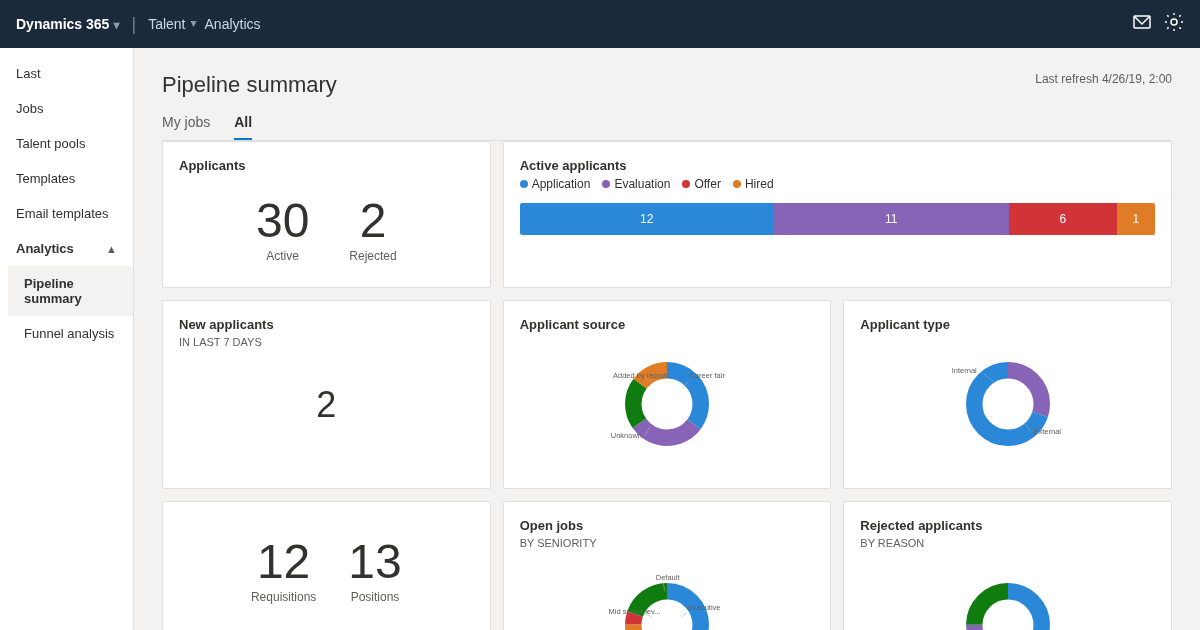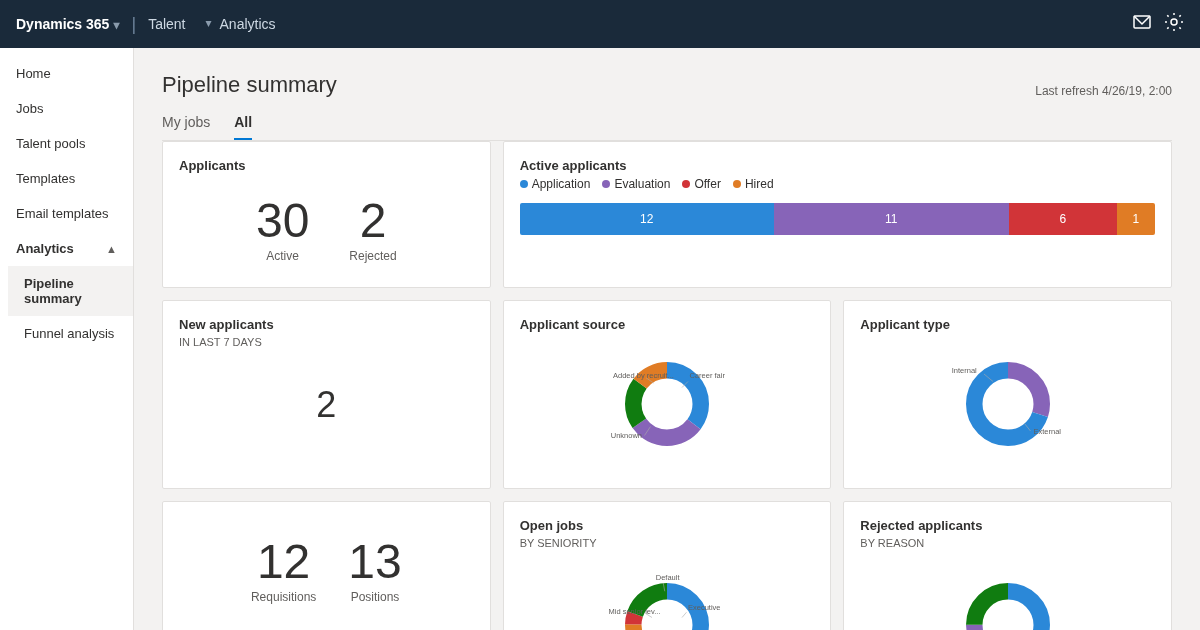--- a/index.html
+++ b/index.html
@@ -25,21 +25,21 @@
     .top-nav-divider {
       color: #6c8299;
       font-size: 18px;
       margin: 0 4px;
     }
     .top-nav-module {
       color: #cdd8e3;
       font-size: 14px;
       display: flex;
       align-items: flex-start;
-      gap: 20px;
+      gap: 5px;
     }
     .top-nav-breadcrumb {
       color: #cdd8e3;
       font-size: 14px;
     }
     .top-nav-icons {
       margin-left: auto;
       display: flex;
       gap: 12px;
       align-items: center;
@@ -99,21 +99,21 @@
       margin-bottom: 16px;
     }
     .page-title {
       font-size: 22px;
       font-weight: 300;
       color: #323130;
     }
     .refresh-info {
       font-size: 12px;
       color: #605e5c;
-      margin-top: 12px;
+      margin-top: 0;
     }
 
     
     .tabs {
       display: flex;
       gap: 24px;
       border-bottom: 1px solid #e1dfdd;
     }
     .tab {
       font-size: 14px;
@@ -272,21 +272,21 @@
           <path d="M10 1v2M10 17v2M1 10h2M17 10h2M3.22 3.22l1.42 1.42M15.36 15.36l1.42 1.42M3.22 16.78l1.42-1.42M15.36 4.64l1.42-1.42"></path>
         </svg>
     </span>
   </div>
 </div>
 
 <div class="app-layout">
 
   <div class="sidebar">
     <div class="sidebar-item">
-      <span>Home</span>
+      <span>Last</span>
     </div>
     <div class="sidebar-item">
       <span>Jobs</span>
     </div>
     <div class="sidebar-item">
       <span>Talent pools</span>
     </div>
     <div class="sidebar-item">
       <span>Templates</span>
     </div>

